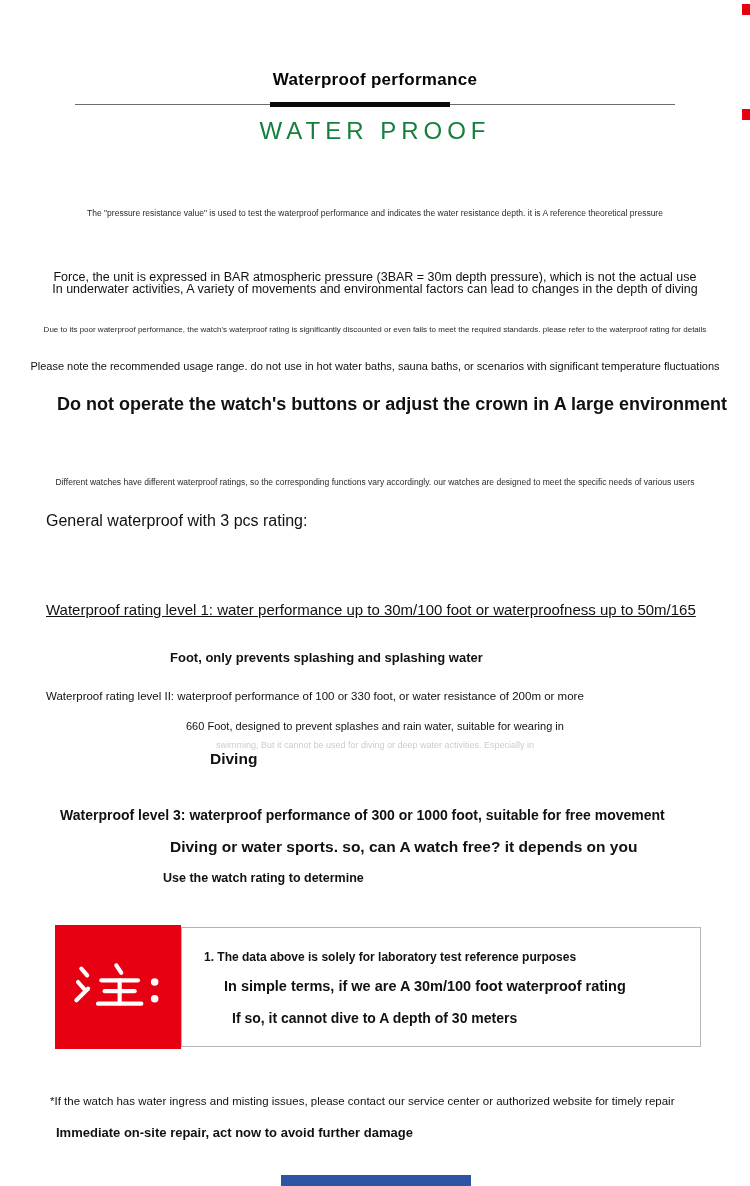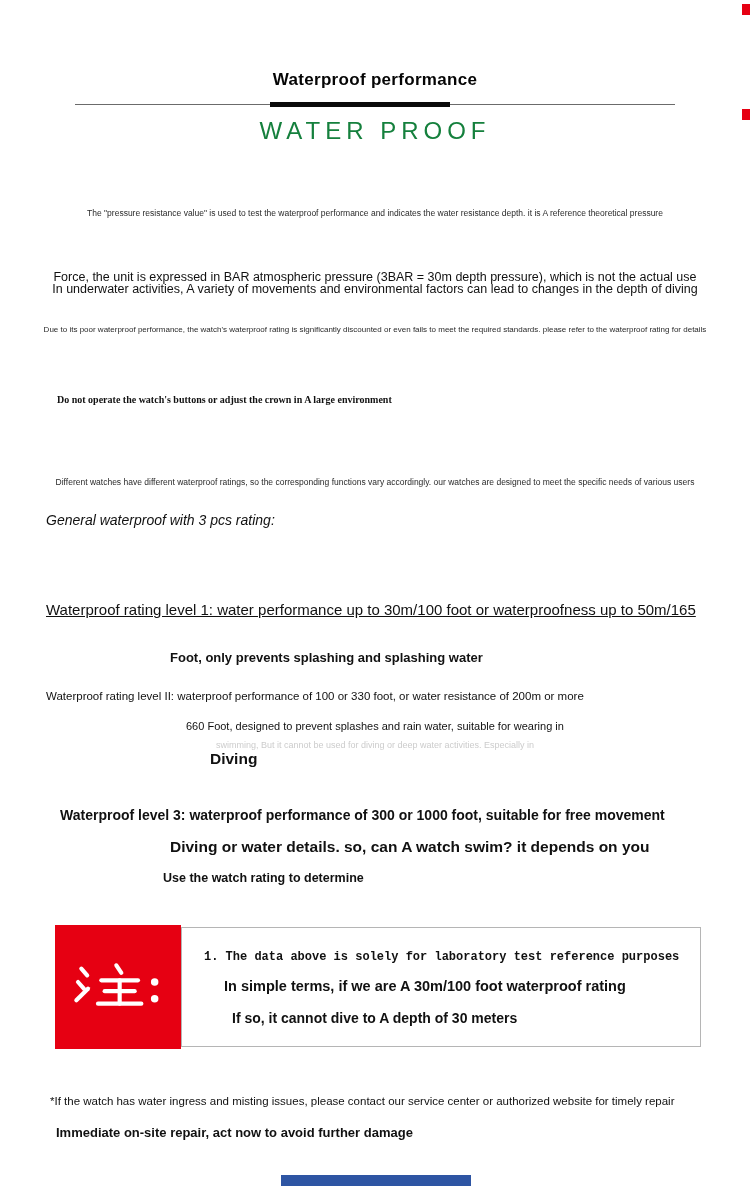--- a/index.html
+++ b/index.html
@@ -23,23 +23,23 @@
   .divider-accent { position:absolute; top:1px; left:195px; width:180px; height:5px; background:#0a0a0a; }
 
   .subtitle { top:117px; font-size:24px; font-weight:400; letter-spacing:5px; color:#15803d; }
 
   .p-tiny   { font-size:8.5px; color:#2a2a2a; }
   .p1  { top:208px; }
   .p2  { top:253px; font-size:12.5px;margin-top:17px; }
   .p3  { top:282px; font-size:12.5px; }
   .p4  { top:325px; font-size:8px; color:#2a2a2a; }
   .p5  { top:360px; font-size:11px; }
-  .p6  { top:394px; left:57px; font-size:10px; font-weight:700;font-family:Liberation Serif, serif; }
+  .p6  { top:394px; left:57px; font-size:18px; font-weight:700; }
   .p7  { top:477px; }
-  .p8  { top:512px; left:46px; font-size:14px;font-style:italic; }
+  .p8  { top:512px; left:46px; font-size:16px; }
   .p9  { top:601px; left:46px; font-size:15px;text-decoration:underline; }
   .p10 { top:633px; left:170px; font-size:13px; font-weight:700;margin-top:17px; }
   .p11 { top:690px; left:46px; font-size:11.5px; }
   .p12 { top:720px; left:186px; font-size:11px;text-align:right; }
   .p13 { top:740px; font-size:9px; color:#cccccc; }
   .p14 { top:750px; left:210px; font-size:15.5px; font-weight:700; }
   .p15 { top:807px; left:60px; font-size:14px; font-weight:700; }
   .p16 { top:838px; left:170px; font-size:15.5px; font-weight:700; }
   .p17 { top:871px; left:163px; font-size:12.5px; font-weight:700; }
 
@@ -47,21 +47,21 @@
   .note-red {
     position:absolute; top:0; left:0; width:126px; height:124px;
     background:#e60012;
     display:flex; align-items:center; justify-content:center;
   }
   .note-label-hidden { position:absolute; opacity:0; pointer-events:none; }
   .note-content {
     position:absolute; top:2px; left:126px; width:520px; height:120px;
     background:#ffffff; border:1px solid #b5b5b5;
   }
-  .note-l1 { top:22px; left:22px; font-size:12px; font-weight:600;font-family:Liberation Mono, monospace; }
+  .note-l1 { top:22px; left:22px; font-size:12px; font-weight:600; }
   .note-l2 { top:50px; left:42px; font-size:14.5px; font-weight:700; }
   .note-l3 { top:82px; left:50px; font-size:14px; font-weight:700; }
 
   .footer1 { top:1095px; left:50px; font-size:11.5px; }
   .footer2 { top:1125px; left:56px; font-size:13px; font-weight:700; }
 
   .blue-bar { top:1175px; left:281px; width:190px; height:11px; background:#2e55a3; }
 
   .edge-mark { right:0; width:8px; height:11px; background:#e60012; }
   .edge-mark-top { top:4px; }
@@ -78,31 +78,32 @@
     <div class="divider-line"></div>
     <div class="divider-accent"></div>
   </div>
 
   <div class="abs center subtitle">WATER PROOF</div>
 
   <div class="abs center p-tiny p1">The "pressure resistance value" is used to test the waterproof performance and indicates the water resistance depth. it is A reference theoretical pressure</div>
   <div class="abs center p2">Force, the unit is expressed in BAR atmospheric pressure (3BAR = 30m depth pressure), which is not the actual use</div>
   <div class="abs center p3">In underwater activities, A variety of movements and environmental factors can lead to changes in the depth of diving</div>
   <div class="abs center p4">Due to its poor waterproof performance, the watch's waterproof rating is significantly discounted or even fails to meet the required standards. please refer to the waterproof rating for details</div>
+  <div class="abs center p5">Please note the recommended usage range. do not use in hot water baths, sauna baths, or scenarios with significant temperature fluctuations</div>
   <div class="abs p6">Do not operate the watch's buttons or adjust the crown in A large environment</div>
   <div class="abs center p-tiny p7">Different watches have different waterproof ratings, so the corresponding functions vary accordingly. our watches are designed to meet the specific needs of various users</div>
   <div class="abs p8">General waterproof with 3 pcs rating:</div>
   <div class="abs p9">Waterproof rating level 1: water performance up to 30m/100 foot or waterproofness up to 50m/165</div>
   <div class="abs p10">Foot, only prevents splashing and splashing water</div>
   <div class="abs p11">Waterproof rating level II: waterproof performance of 100 or 330 foot, or water resistance of 200m or more</div>
   <div class="abs p12">660 Foot, designed to prevent splashes and rain water, suitable for wearing in</div>
   <div class="abs center p13">swimming, But it cannot be used for diving or deep water activities. Especially in</div>
   <div class="abs p14">Diving</div>
   <div class="abs p15">Waterproof level 3: waterproof performance of 300 or 1000 foot, suitable for free movement</div>
-  <div class="abs p16">Diving or water details. so, can A watch swim? it depends on you</div>
+  <div class="abs p16">Diving or water sports. so, can A watch free? it depends on you</div>
   <div class="abs p17">Use the watch rating to determine</div>
 
   <div class="abs note-box">
     <div class="note-red">
       <span class="note-label-hidden">注：</span>
       <svg width="100" height="54" viewBox="0 0 120 64" aria-hidden="true">
         <g stroke="#ffffff" stroke-width="5" stroke-linecap="round" fill="none">
           <path d="M16 10 l7 8"></path>
           <path d="M12 26 l7 8"></path>
           <path d="M10 48 L24 34"></path>

